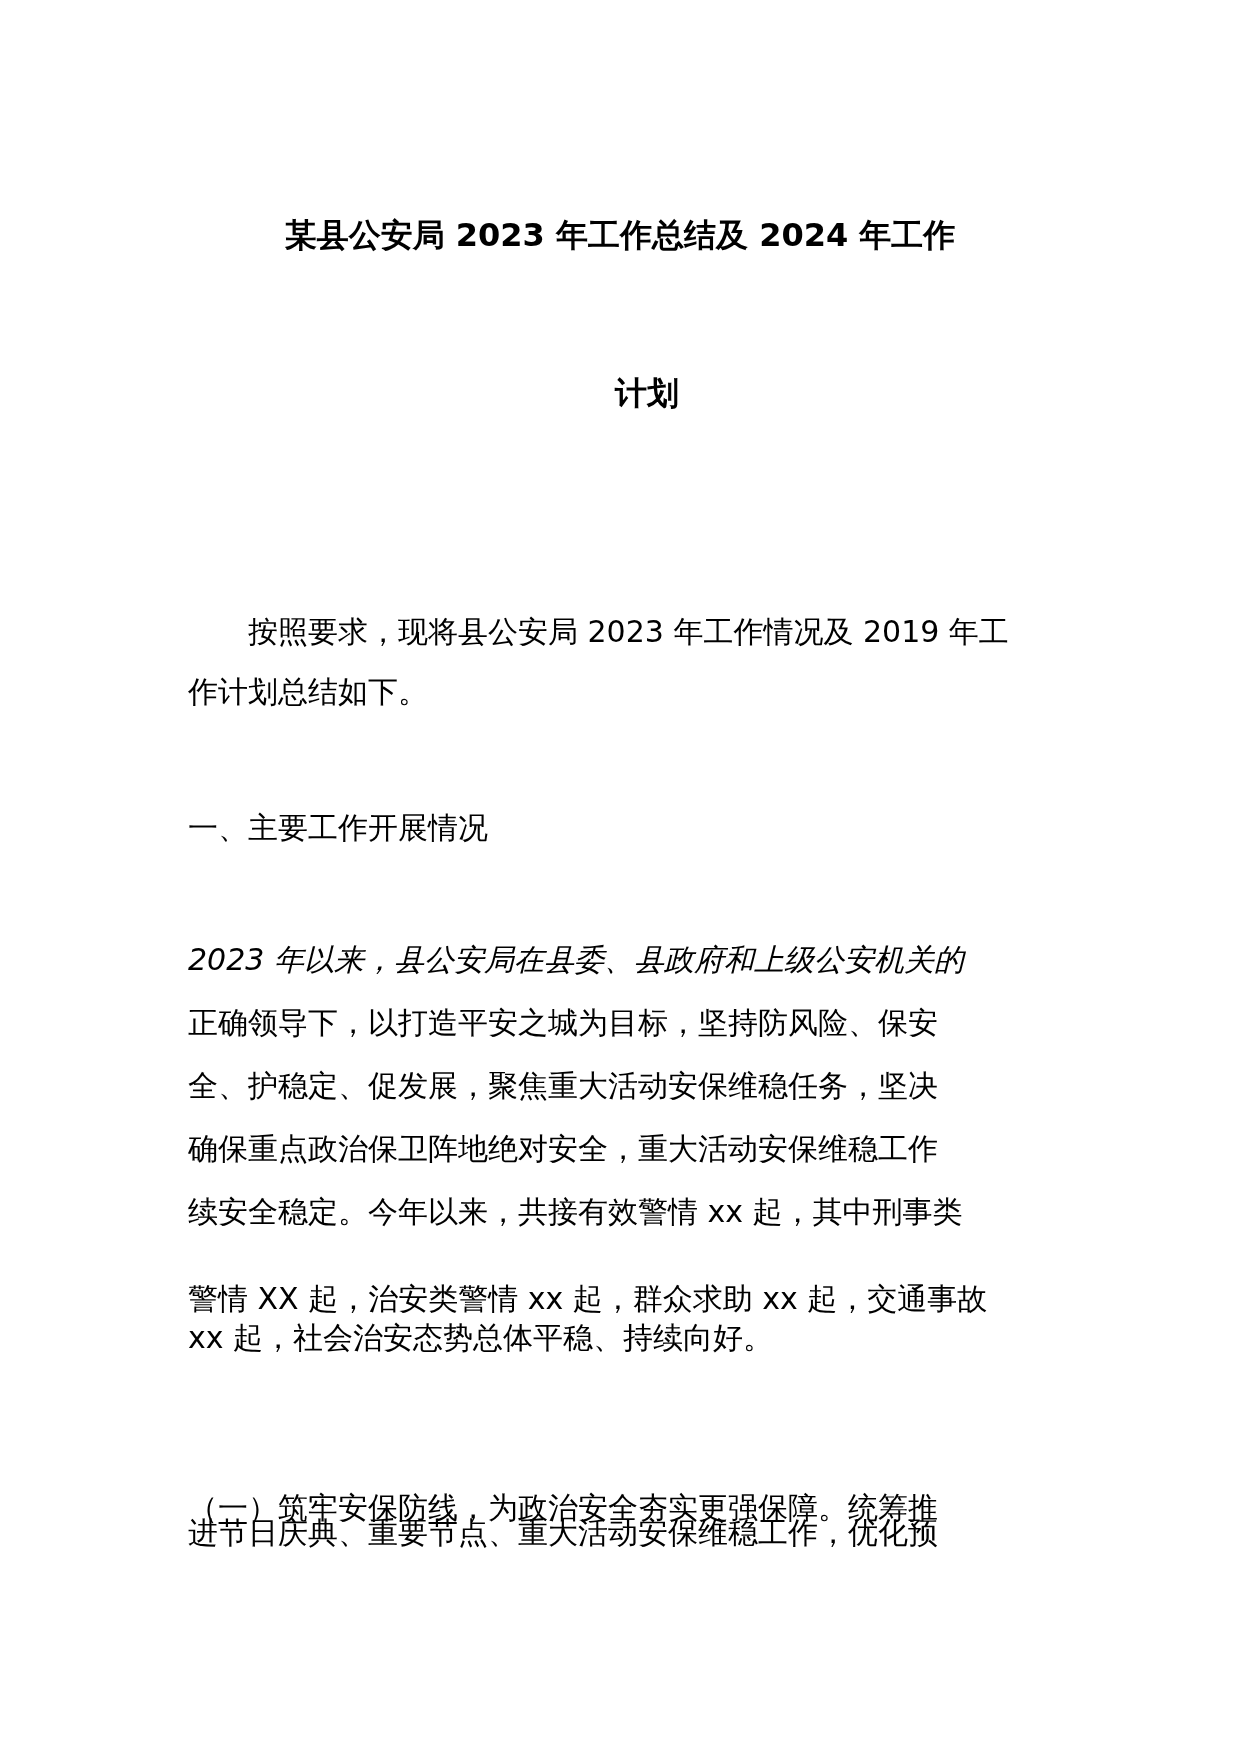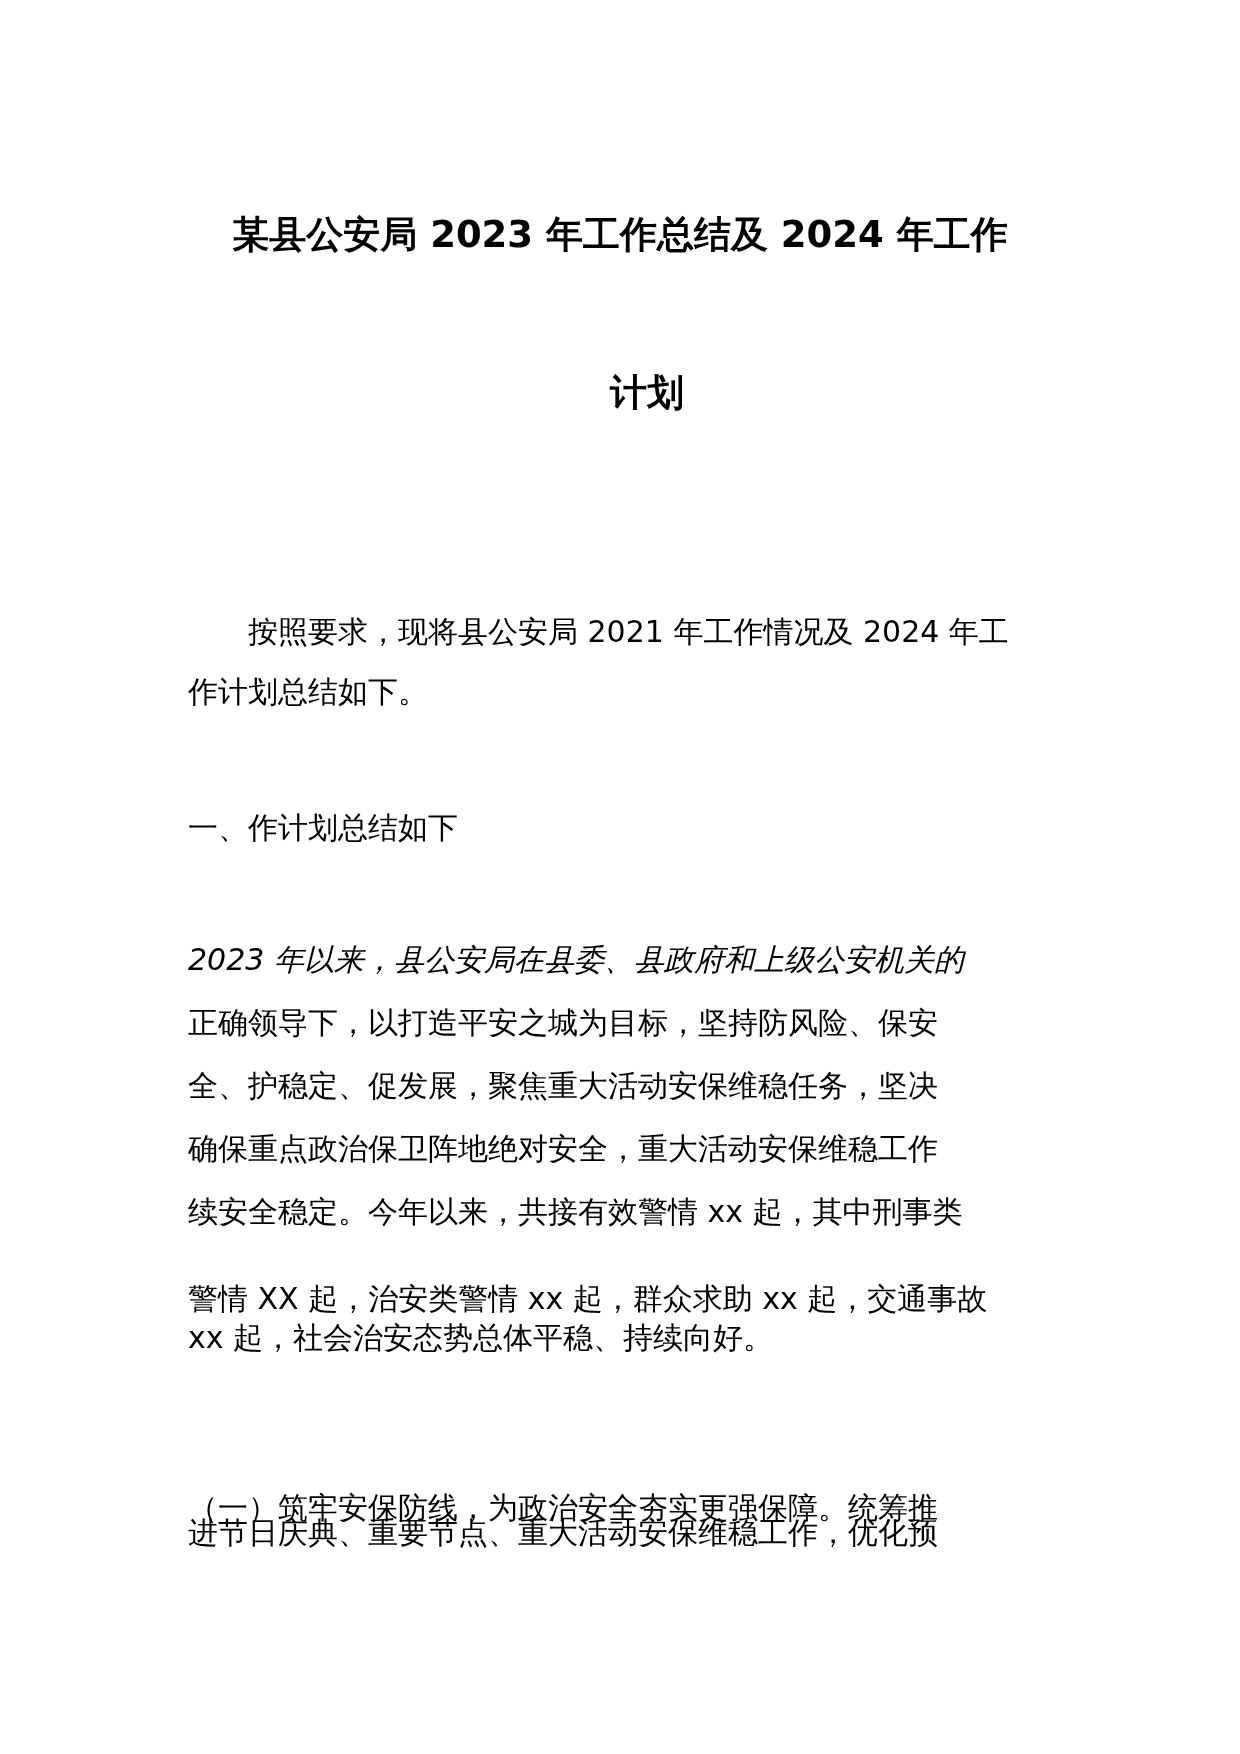--- a/index.html
+++ b/index.html
@@ -21,21 +21,21 @@
       width: 1240px;
       height: 1754px;
       background: #ffffff;
     }
     .title-line {
       position: absolute;
       left: 0;
       width: 1240px;
       text-align: center;
       font-weight: bold;
-      font-size: 37px;
+      font-size: 32px;
       line-height: 50px;
       letter-spacing: 0px;
       white-space: nowrap;
     }
     .title-line.l1 { top: 210px; }
     .title-line.l2 { top: 368px; padding-left: 27px; }
     .line {
       position: absolute;
       left: 188px;
       width: 870px;
@@ -47,25 +47,25 @@
   </style>
 </head>
 <body>
 
 <div class="page">
 
   <div class="title-line l1">某县公安局 2023 年工作总结及 2024 年工作</div>
   <div class="title-line l2">计划</div>
 
   <div>
-    <div class="line" style="top:612px; left:188px;">　　按照要求，现将县公安局 2021 年工作情况及 2024 年工</div>
+    <div class="line" style="top:612px; left:188px;">　　按照要求，现将县公安局 2023 年工作情况及 2019 年工</div>
     <div class="line" style="top:672px;">作计划总结如下。</div>
   </div>
 
-  <div class="line" style="top:808px;">一、作计划总结如下</div>
+  <div class="line" style="top:808px;">一、主要工作开展情况</div>
 
   <div>
     <div class="line" style="top:940px;font-style:italic;">2023 年以来，县公安局在县委、县政府和上级公安机关的</div>
     <div class="line" style="top:1003px;">正确领导下，以打造平安之城为目标，坚持防风险、保安</div>
     <div class="line" style="top:1066px;">全、护稳定、促发展，聚焦重大活动安保维稳任务，坚决</div>
     <div class="line" style="top:1129px;">确保重点政治保卫阵地绝对安全，重大活动安保维稳工作</div>
     <div class="line" style="top:1192px;">续安全稳定。今年以来，共接有效警情 xx 起，其中刑事类</div>
     <div class="line" style="top:1255px;margin-top:24px;">警情 XX 起，治安类警情 xx 起，群众求助 xx 起，交通事故</div>
     <div class="line" style="top:1318px;">xx 起，社会治安态势总体平稳、持续向好。</div>
   </div>

